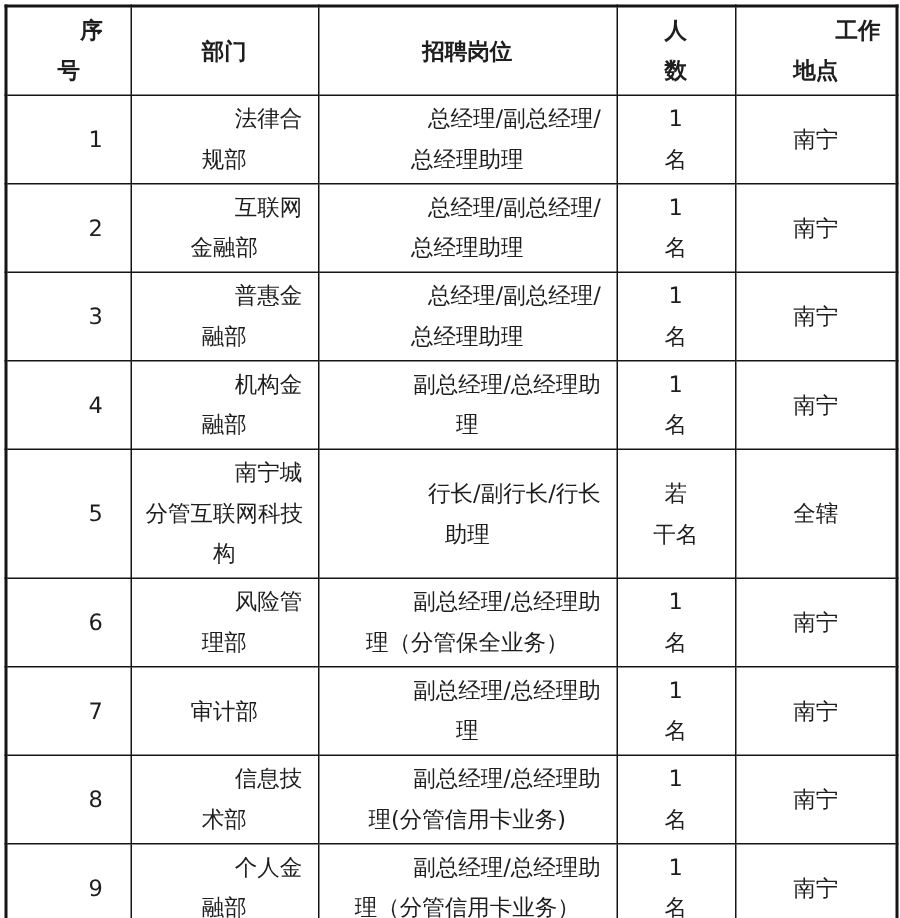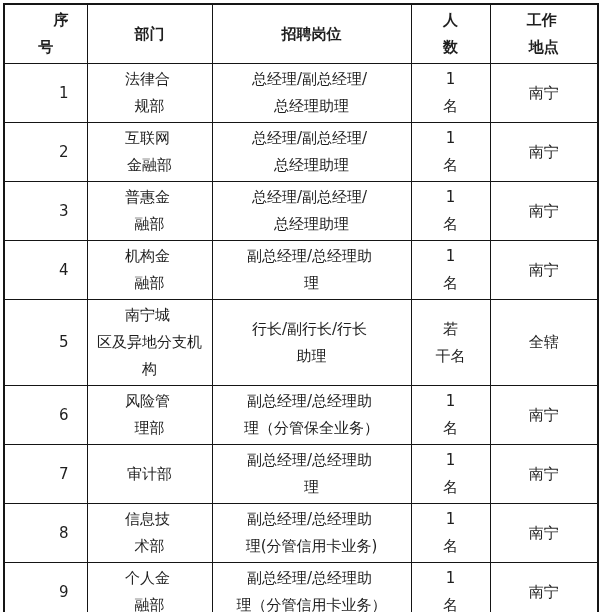--- a/index.html
+++ b/index.html
@@ -17,21 +17,21 @@
     vertical-align:middle;
     overflow:hidden;
   }
   th{font-weight:bold;}
   col.c-num{width:83px;}
   col.c-dept{width:125px;}
   col.c-pos{width:199px;}
   col.c-count{width:79px;}
   col.c-loc{width:108px;}
   .ln{line-height:27px;font-size:15px;white-space:nowrap;}
-  .ln-first{text-align:center;padding-right:4px;}
+  .ln-first{text-align:right;padding-right:4px;}
   .ln-rest{text-align:center;}
   .ln-only{text-align:center;}
   td.c-num .ln-first,td.c-num .ln-only,
   th.c-num .ln-first{text-align:right;padding-right:12px;}
   td.c-count .ln-first,th.c-count .ln-first{text-align:center;padding-right:0;}
 </style>
 </head>
 <body>
 
 <table id="recruit-table">
@@ -144,21 +144,21 @@
         <td class="c-loc">
           <div class="ln ln-only">南宁</div>
         </td>
       </tr>
       <tr style="height: 85px;">
         <td class="c-num">
           <div class="ln ln-only">5</div>
         </td>
         <td class="c-dept">
           <div class="ln ln-first">南宁城</div>
-          <div class="ln ln-rest">区及异地分支机</div>
+          <div class="ln ln-rest">分管互联网科技</div>
           <div class="ln ln-rest">构</div>
         </td>
         <td class="c-pos">
           <div class="ln ln-first">行长/副行长/行长</div>
           <div class="ln ln-rest">助理</div>
         </td>
         <td class="c-count">
           <div class="ln ln-first">若</div>
           <div class="ln ln-rest">干名</div>
         </td>

